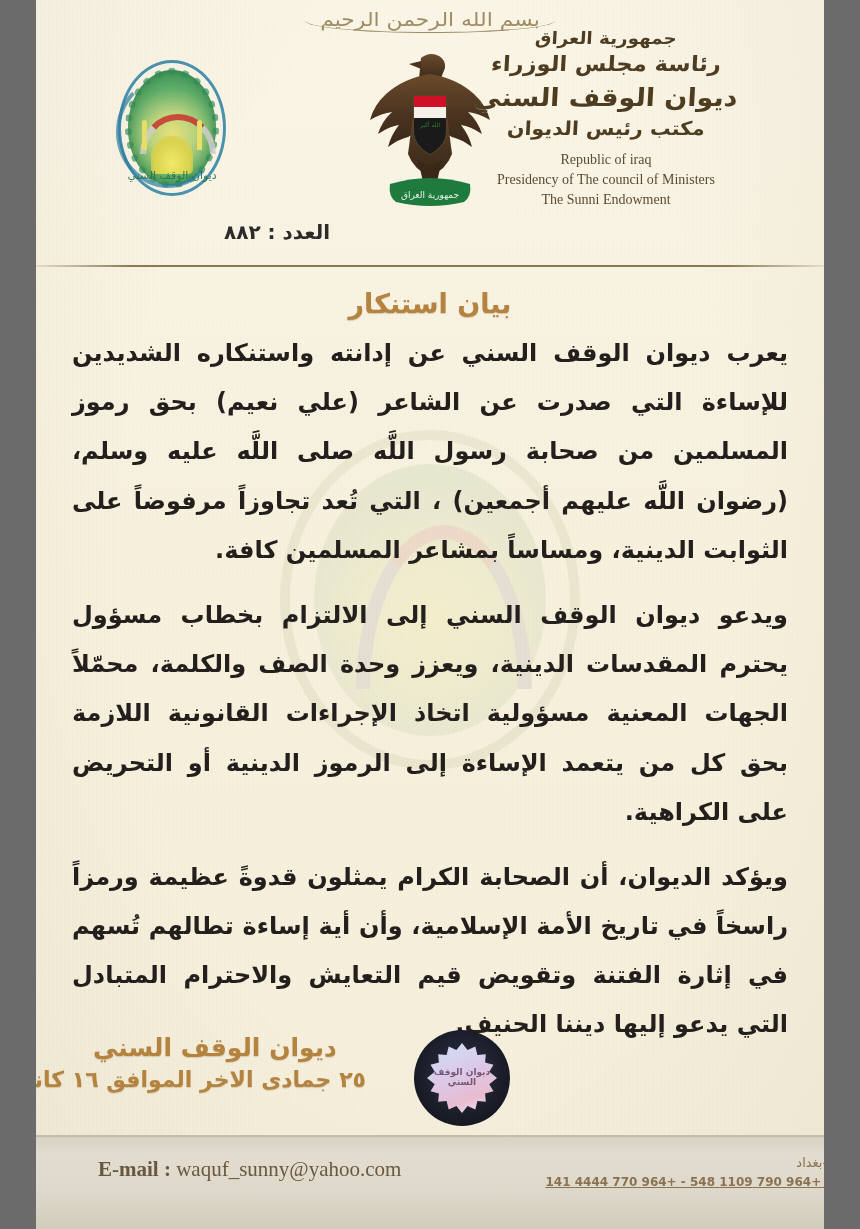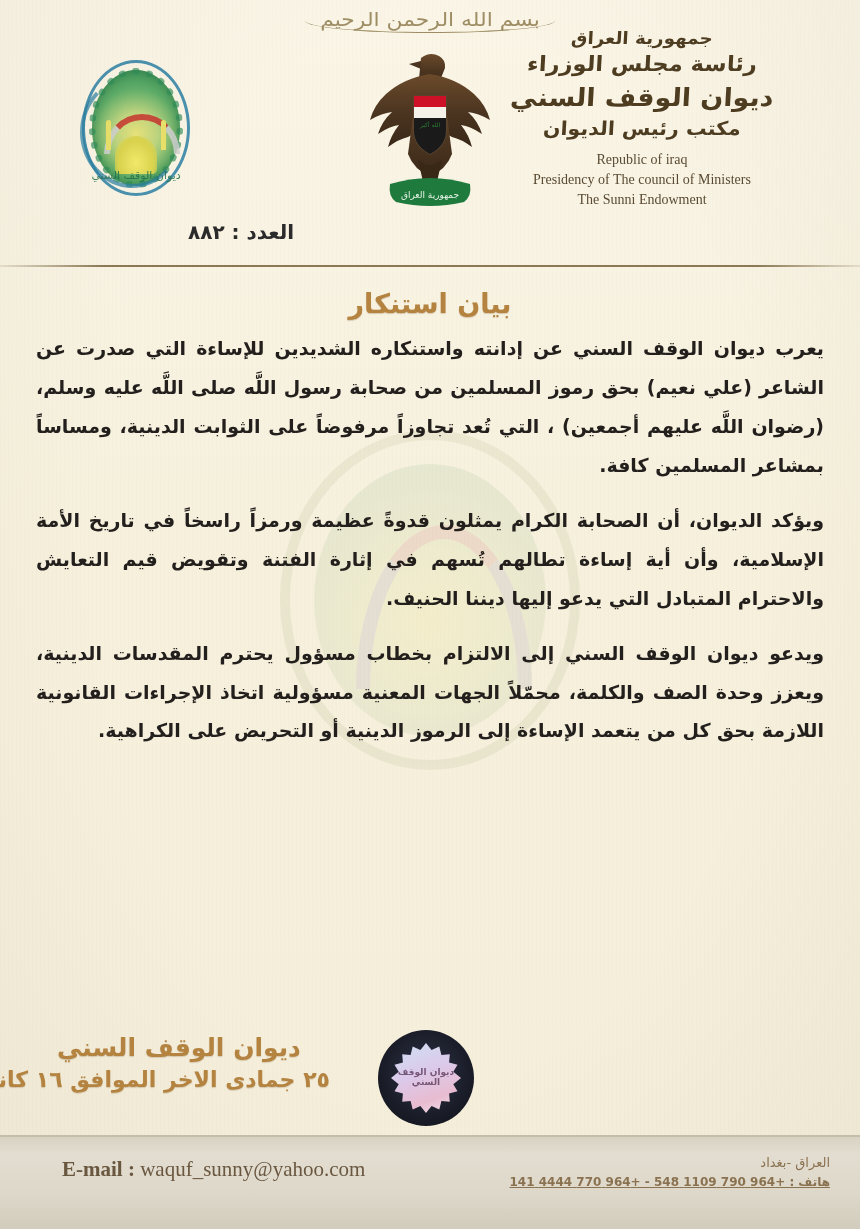--- a/index.html
+++ b/index.html
@@ -6,21 +6,21 @@
   html, body {
     margin: 0;
     padding: 0;
     background: #6b6b6b;
   }
   body {
     font-family: "DejaVu Sans", "Liberation Sans", sans-serif;
   }
   .page {
     position: relative;
-    width: 860px;
+    width: 788px;
     height: 1229px;
     margin: 0 auto;
     background: #f7f1df;
     background-image:
       linear-gradient(180deg, #faf5e6 0%, #f6f0dd 45%, #f4eedb 100%);
     overflow: hidden;
     box-sizing: border-box;
   }
 
   
@@ -273,21 +273,21 @@
     font-size: 27px;
     font-weight: bold;
     direction: rtl;
     text-shadow: 0 1px 1px rgba(120,80,30,.25);
   }
   .para {
     direction: rtl;
     text-align: justify;
     text-align-last: right;
     color: #231f1c;
-    font-size: 19px;
+    font-size: 24px;
     font-weight: bold;
     line-height: 2.05;
     margin: 0 0 16px 0;
     padding: 0 8px;
   }
   .para.p-first { margin-top: 4px; }
 
   
   .signature-area {
     position: absolute;
@@ -484,22 +484,22 @@
     <div class="wm-ring"></div>
     <div class="wm-core"></div>
     <div class="wm-band"></div>
   </div>
 
   <div class="body-area">
 
     <div class="doc-title">بيان استنكار</div>
 
     <p class="para p-first">يعرب ديوان الوقف السني عن إدانته واستنكاره الشديدين للإساءة التي صدرت عن الشاعر (علي نعيم) بحق رموز المسلمين من صحابة رسول اللَّه صلى اللَّه عليه وسلم، (رضوان اللَّه عليهم أجمعين) ، التي تُعد تجاوزاً مرفوضاً على الثوابت الدينية، ومساساً بمشاعر المسلمين كافة.</p>
+    <p class="para">ويدعو ديوان الوقف السني إلى الالتزام بخطاب مسؤول يحترم المقدسات الدينية، ويعزز وحدة الصف والكلمة، محمّلاً الجهات المعنية مسؤولية اتخاذ الإجراءات القانونية اللازمة بحق كل من يتعمد الإساءة إلى الرموز الدينية أو التحريض على الكراهية.</p>
     <p class="para">ويؤكد الديوان، أن الصحابة الكرام يمثلون قدوةً عظيمة ورمزاً راسخاً في تاريخ الأمة الإسلامية، وأن أية إساءة تطالهم تُسهم في إثارة الفتنة وتقويض قيم التعايش والاحترام المتبادل التي يدعو إليها ديننا الحنيف.</p>
-    <p class="para">ويدعو ديوان الوقف السني إلى الالتزام بخطاب مسؤول يحترم المقدسات الدينية، ويعزز وحدة الصف والكلمة، محمّلاً الجهات المعنية مسؤولية اتخاذ الإجراءات القانونية اللازمة بحق كل من يتعمد الإساءة إلى الرموز الدينية أو التحريض على الكراهية.</p>
   </div>
 
   <div class="signature-area">
     <div class="sign-text">
       <div class="sign-org">ديوان الوقف السني</div>
       <div class="sign-date">٢٥ جمادى الاخر الموافق ١٦ كانون الاول</div>
     </div>
     <div class="seal">
       <div class="star">
         <div class="seal-script">ديوان الوقف السني</div>

